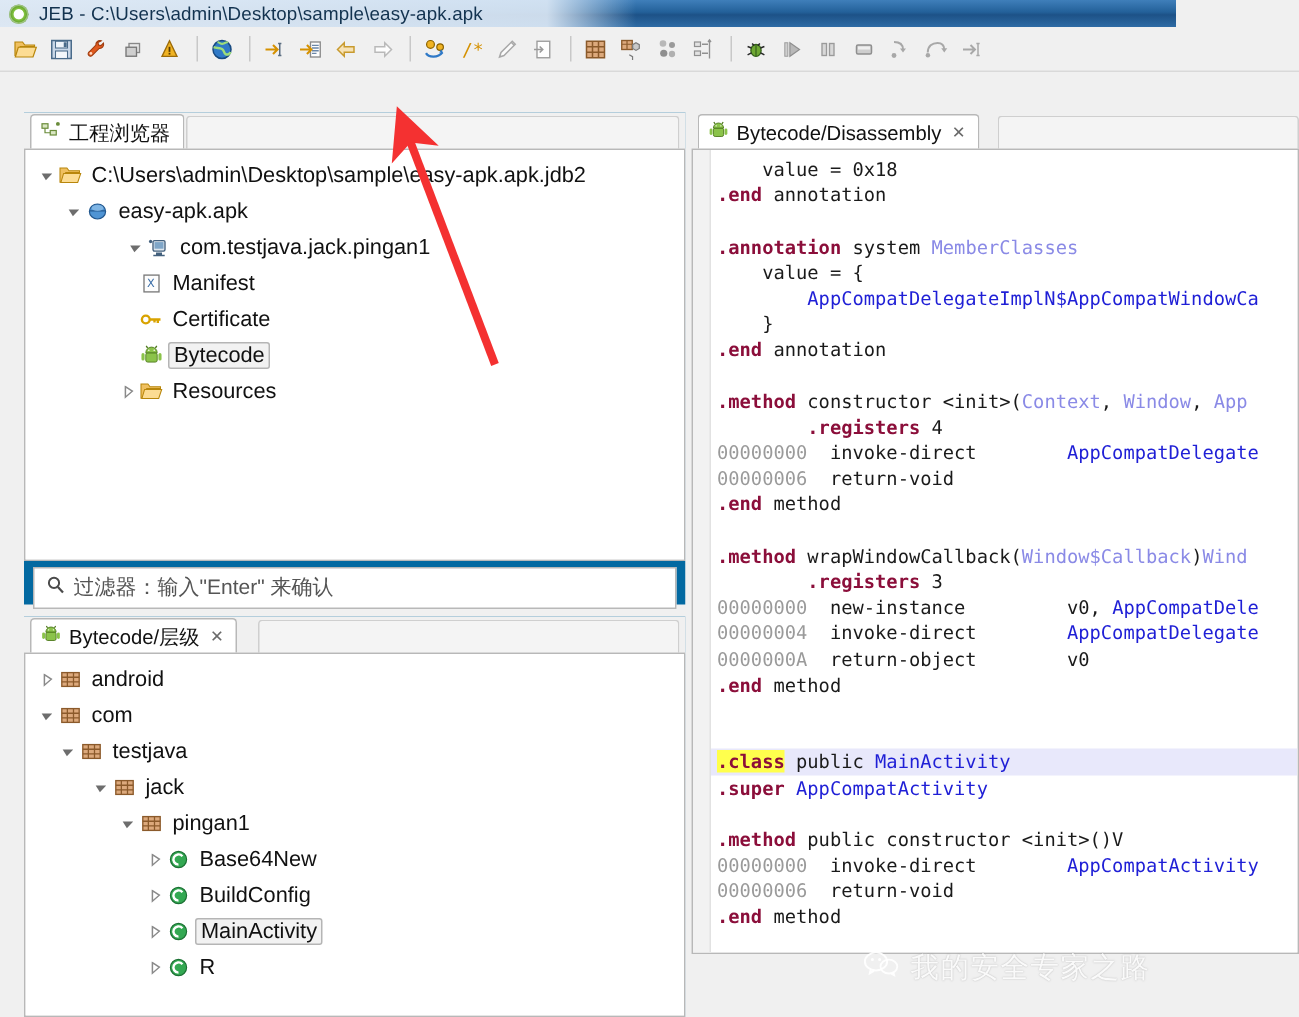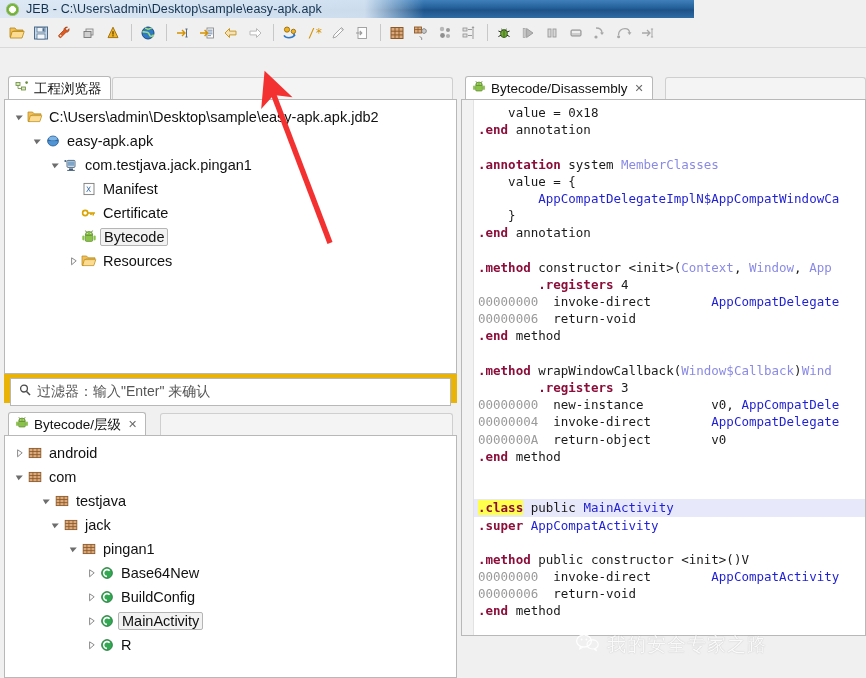--- a/index.html
+++ b/index.html
@@ -6,21 +6,21 @@
   body{
     width:866px;height:678px;overflow:hidden;
     font-family:"Liberation Sans", sans-serif;
     background:#f0f0f0;
     -webkit-font-smoothing:antialiased;
   }
   #app{position:relative;width:866px;height:678px;overflow:hidden;background:#f0f0f0;}
 
   
   .titlebar{
-    position:relative;height:18px;width:694px;
+    position:relative;height:18px;width:784px;
     background:linear-gradient(to bottom,#3f7fba 0%,#236099 45%,#1d5287 55%,#2e6ba5 100%);
     display:flex;align-items:center;overflow:hidden;
   }
   .titlebar .glass{
     position:absolute;left:0;top:0;height:18px;width:424px;
     background:linear-gradient(to right,rgba(235,242,250,.92) 0%,rgba(228,238,249,.88) 86%,rgba(210,228,245,0) 100%);
   }
   .app-icon{
     position:relative;z-index:2;margin-left:6px;width:13px;height:13px;border-radius:50%;
     background:radial-gradient(circle at 50% 50%,#ffffff 0 34%,#86c442 40%,#4e8f1f 72%,#ffffff 80%);
@@ -51,21 +51,21 @@
   .tb svg{display:block;}
   .tb-sep{width:1px;height:17px;background:#c8c8c8;margin:0 5px;}
 
   
   .main{position:absolute;left:0;top:75px;width:866px;height:603px;}
   .left-col{position:absolute;left:0;top:0;width:457px;height:603px;}
   .sash-v{position:absolute;left:457px;top:0;width:4px;height:603px;background:#f0f0f0;}
   .right-col{position:absolute;left:461px;top:0;width:405px;height:603px;}
 
   
-  .tabfolder{position:absolute;left:4px;right:0;background:#eab308;}
+  .tabfolder{position:absolute;left:16px;right:0;background:#0369a1;}
   .tabrow{height:25px;position:relative;background:#f0f0f0;}
   .tab{
     position:absolute;left:4px;top:1px;height:24px;box-sizing:border-box;
     display:flex;align-items:center;padding:0 8px 0 6px;gap:5px;
     background:#ffffff;border:1px solid #b8b8b8;border-bottom:none;
     border-radius:3px 3px 0 0;font-size:13.5px;color:#111;white-space:nowrap;
   }
   .tabrow .tabbar-bg{
     position:absolute;left:0;right:0;top:2px;height:23px;
     border:1px solid #cfcfcf;border-bottom:none;border-radius:3px 3px 0 0;
@@ -348,21 +348,21 @@
                 </span>
                 <span class="ico">
                   <svg width="16" height="16" viewBox="0 0 16 16">
                     <ellipse cx="8" cy="8" rx="5.4" ry="5" fill="#4f94d4" stroke="#23588f" stroke-width=".8"></ellipse>
                     <path d="M2.8 7.6h10.4" stroke="#23588f" stroke-width=".8"></path>
                     <ellipse cx="8" cy="5.6" rx="4" ry="2" fill="#8fc0ea" opacity=".75"></ellipse>
                   </svg>
                 </span>
                 <span class="lbl">easy-apk.apk</span>
               </div>
-              <div class="row" style="padding-left: 44px;">
+              <div class="row" style="padding-left: 67px;">
                 <span class="twisty">
                   <svg width="9" height="9" viewBox="0 0 9 9">
                     <path d="M0.8 2.6h7l-4.2 4.6z" fill="#6d6d6d"></path>
                   </svg>
                 </span>
                 <span class="ico">
                   <svg width="16" height="16" viewBox="0 0 16 16">
                     <rect x="4" y="3.4" width="8" height="7" rx="1" fill="#dfe7ee" stroke="#43607d" stroke-width=".9"></rect>
                     <rect x="5" y="4.4" width="6" height="4.4" fill="#7fa6c8"></rect>
                     <path d="M6 11.4h4v1.6H6z" fill="#43607d"></path>
@@ -476,21 +476,21 @@
                   </svg>
                 </span>
                 <span class="ico">
                   <svg width="16" height="16" viewBox="0 0 16 16">
                     <rect x="2.2" y="3.4" width="11.6" height="9.2" fill="#dca97c" stroke="#8b5a2b" stroke-width=".9"></rect>
                     <path d="M2.2 6.5h11.6M2.2 9.6h11.6M5.9 3.4v9.2M10 3.4v9.2" stroke="#8b5a2b" stroke-width=".85"></path>
                   </svg>
                 </span>
                 <span class="lbl">com</span>
               </div>
-              <div class="row" style="padding-left: 35px;">
+              <div class="row" style="padding-left: 22px;">
                 <span class="twisty">
                   <svg width="9" height="9" viewBox="0 0 9 9">
                     <path d="M0.8 2.6h7l-4.2 4.6z" fill="#6d6d6d"></path>
                   </svg>
                 </span>
                 <span class="ico">
                   <svg width="16" height="16" viewBox="0 0 16 16">
                     <rect x="2.2" y="3.4" width="11.6" height="9.2" fill="#dca97c" stroke="#8b5a2b" stroke-width=".9"></rect>
                     <path d="M2.2 6.5h11.6M2.2 9.6h11.6M5.9 3.4v9.2M10 3.4v9.2" stroke="#8b5a2b" stroke-width=".85"></path>
                   </svg>

